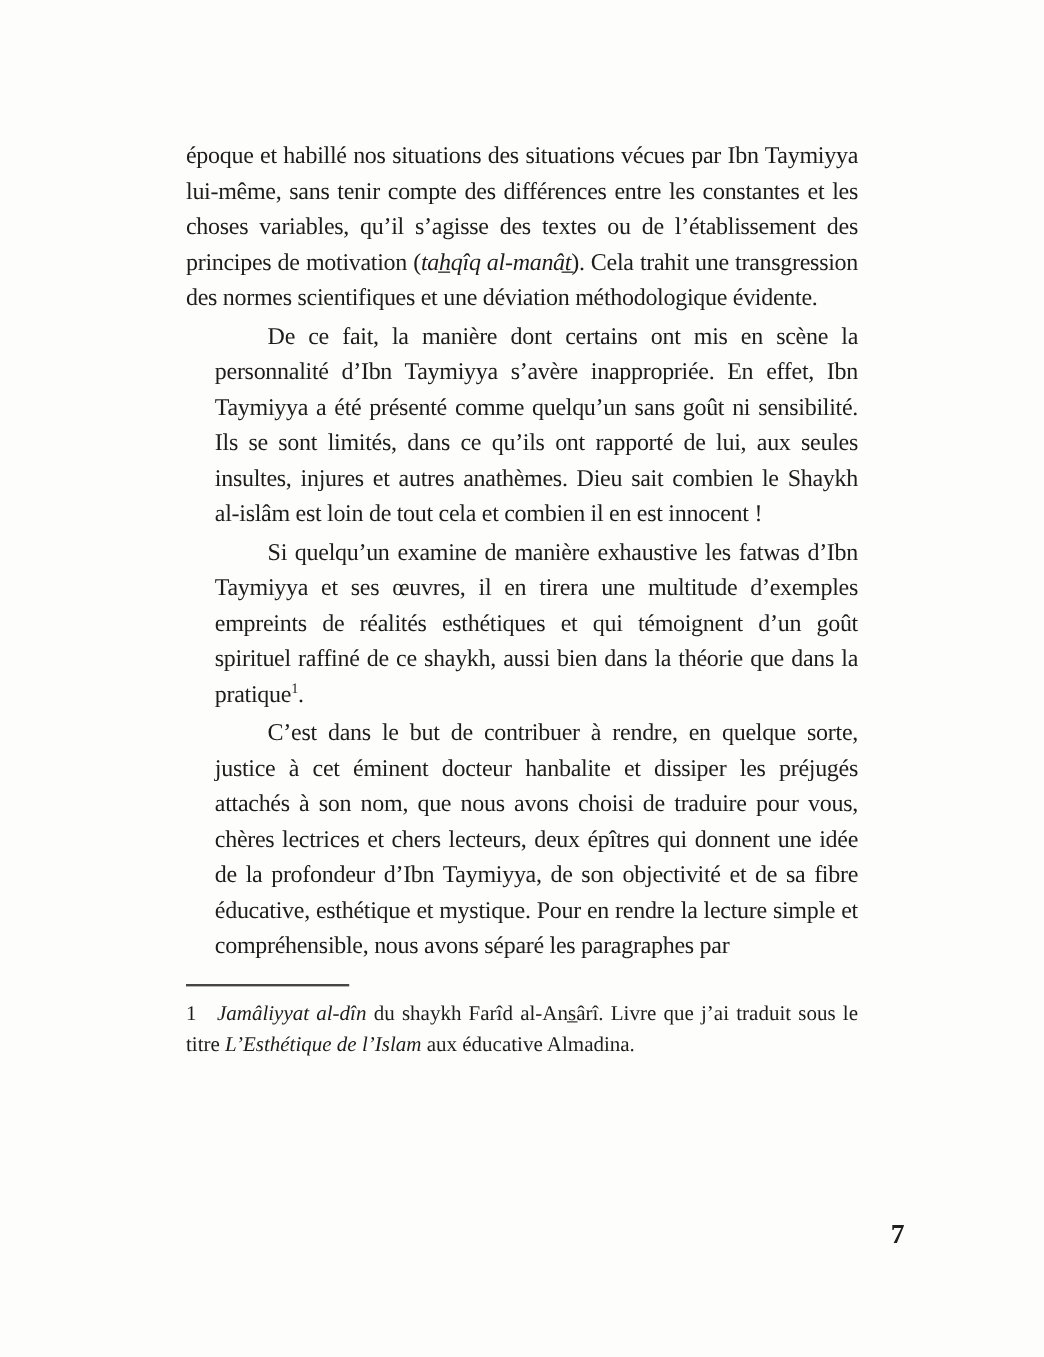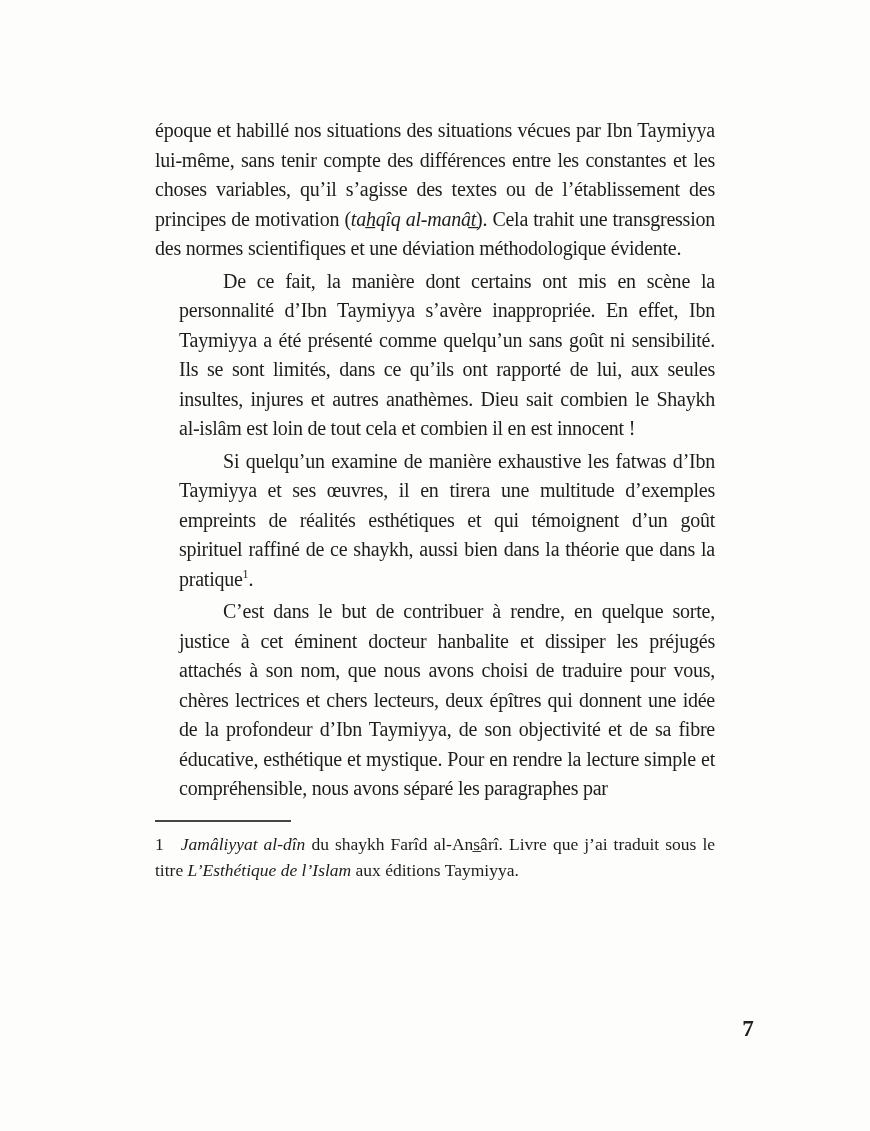--- a/index.html
+++ b/index.html
@@ -81,20 +81,20 @@
     <p class="para"><span>époque et habillé nos situations des situations vécues par Ibn Taymiyya lui-même, sans tenir compte des différences entre les constantes et les choses variables, qu’il s’agisse des textes ou de l’établissement des principes de motivation (</span><em class="translit">tah̲qîq al-manât̲</em><span>). Cela trahit une transgression des normes scientifiques et une déviation méthodologique évidente.</span></p>
 
     <p class="para indent">De ce fait, la manière dont certains ont mis en scène la personnalité d’Ibn Taymiyya s’avère inappropriée. En effet, Ibn Taymiyya a été présenté comme quelqu’un sans goût ni sensibilité. Ils se sont limités, dans ce qu’ils ont rapporté de lui, aux seules insultes, injures et autres anathèmes. Dieu sait combien le Shaykh al-islâm est loin de tout cela et combien il en est innocent !</p>
 
     <p class="para indent"><span>Si quelqu’un examine de manière exhaustive les fatwas d’Ibn Taymiyya et ses œuvres, il en tirera une multitude d’exemples empreints de réalités esthétiques et qui témoignent d’un goût spirituel raffiné de ce shaykh, aussi bien dans la théorie que dans la pratique</span><sup class="fn-ref">1</sup><span>.</span></p>
 
     <p class="para indent">C’est dans le but de contribuer à rendre, en quelque sorte, justice à cet éminent docteur hanbalite et dissiper les préjugés attachés à son nom, que nous avons choisi de traduire pour vous, chères lectrices et chers lecteurs, deux épîtres qui donnent une idée de la profondeur d’Ibn Taymiyya, de son objectivité et de sa fibre éducative, esthétique et mystique. Pour en rendre la lecture simple et compréhensible, nous avons séparé les paragraphes par</p>
 
     <footer class="footnote-area">
       <div class="footnote-rule"></div>
-      <p class="footnote"><span class="fn-num">1</span><em>Jamâliyyat al-dîn</em><span> du shaykh Farîd al-Ans̲ârî. Livre que j’ai traduit sous le titre </span><em>L’Esthétique de l’Islam</em><span> aux éditions Taymiyya.</span></p>
+      <p class="footnote"><span class="fn-num">1</span><em>Jamâliyyat al-dîn</em><span> du shaykh Farîd al-Ans̲ârî. Livre que j’ai traduit sous le titre </span><em>L’Esthétique de l’Islam</em><span> aux éducative Almadina.</span></p>
     </footer>
 
   </main>
 
   <div class="page-number">7</div>
 
 </div>
 
 </body></html>

